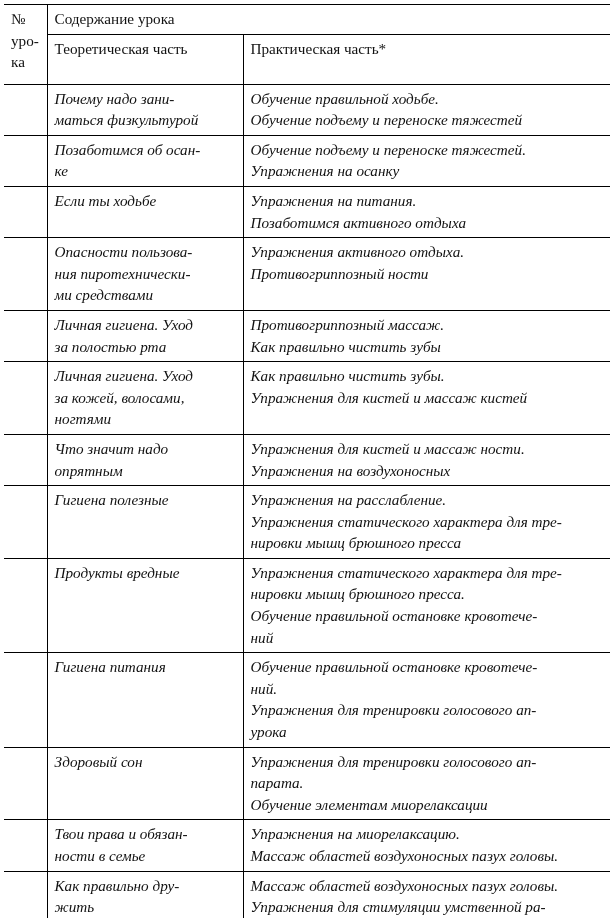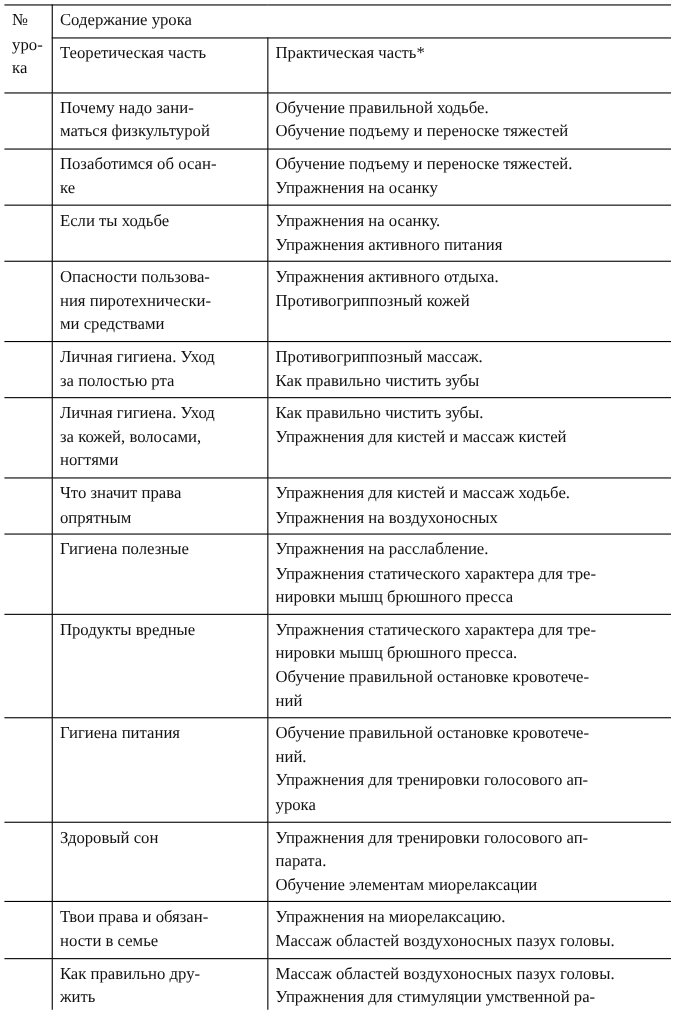--- a/index.html
+++ b/index.html
@@ -69,21 +69,21 @@
     padding-bottom: 2px;
   }
 
   .head-theor,
   .head-prac {
     text-align: center;
     vertical-align: middle;
     height: 42px;
   }
 
-  .cell-line { display: block; white-space: pre; }
+  .cell-line { display: block; white-space: pre; font-style: italic; }
 
   
   tr.r-head1 { height: 20px; }
   tr.r-head2 { height: 42px; }
 </style>
 </head>
 <body>
 
 <div id="sheet">
   <table class="lesson-table">
@@ -128,34 +128,34 @@
             <span class="cell-line">Обучение подъему и переноске тяжестей.</span>
             <span class="cell-line">Упражнения на осанку</span>
           </td>
         </tr>
         <tr>
           <td class="cell-num"></td>
           <td>
             <span class="cell-line">Если ты ходьбе</span>
           </td>
           <td>
-            <span class="cell-line">Упражнения на осанку.</span>
-            <span class="cell-line">Упражнения активного питания</span>
+            <span class="cell-line">Упражнения на питания.</span>
+            <span class="cell-line">Позаботимся активного отдыха</span>
           </td>
         </tr>
         <tr>
           <td class="cell-num"></td>
           <td>
             <span class="cell-line">Опасности пользова-</span>
             <span class="cell-line">ния пиротехнически-</span>
             <span class="cell-line">ми средствами</span>
           </td>
           <td>
             <span class="cell-line">Упражнения активного отдыха.</span>
-            <span class="cell-line">Противогриппозный кожей</span>
+            <span class="cell-line">Противогриппозный ности</span>
           </td>
         </tr>
         <tr>
           <td class="cell-num"></td>
           <td>
             <span class="cell-line">Личная гигиена. Уход</span>
             <span class="cell-line">за полостью рта</span>
           </td>
           <td>
             <span class="cell-line">Противогриппозный массаж.</span>
@@ -170,25 +170,25 @@
             <span class="cell-line">ногтями</span>
           </td>
           <td>
             <span class="cell-line">Как правильно чистить зубы.</span>
             <span class="cell-line">Упражнения для кистей и массаж кистей</span>
           </td>
         </tr>
         <tr>
           <td class="cell-num"></td>
           <td>
-            <span class="cell-line">Что значит права</span>
+            <span class="cell-line">Что значит надо</span>
             <span class="cell-line">опрятным</span>
           </td>
           <td>
-            <span class="cell-line">Упражнения для кистей и массаж ходьбе.</span>
+            <span class="cell-line">Упражнения для кистей и массаж ности.</span>
             <span class="cell-line">Упражнения на воздухоносных</span>
           </td>
         </tr>
         <tr>
           <td class="cell-num"></td>
           <td>
             <span class="cell-line">Гигиена полезные</span>
           </td>
           <td>
             <span class="cell-line">Упражнения на расслабление.</span>

